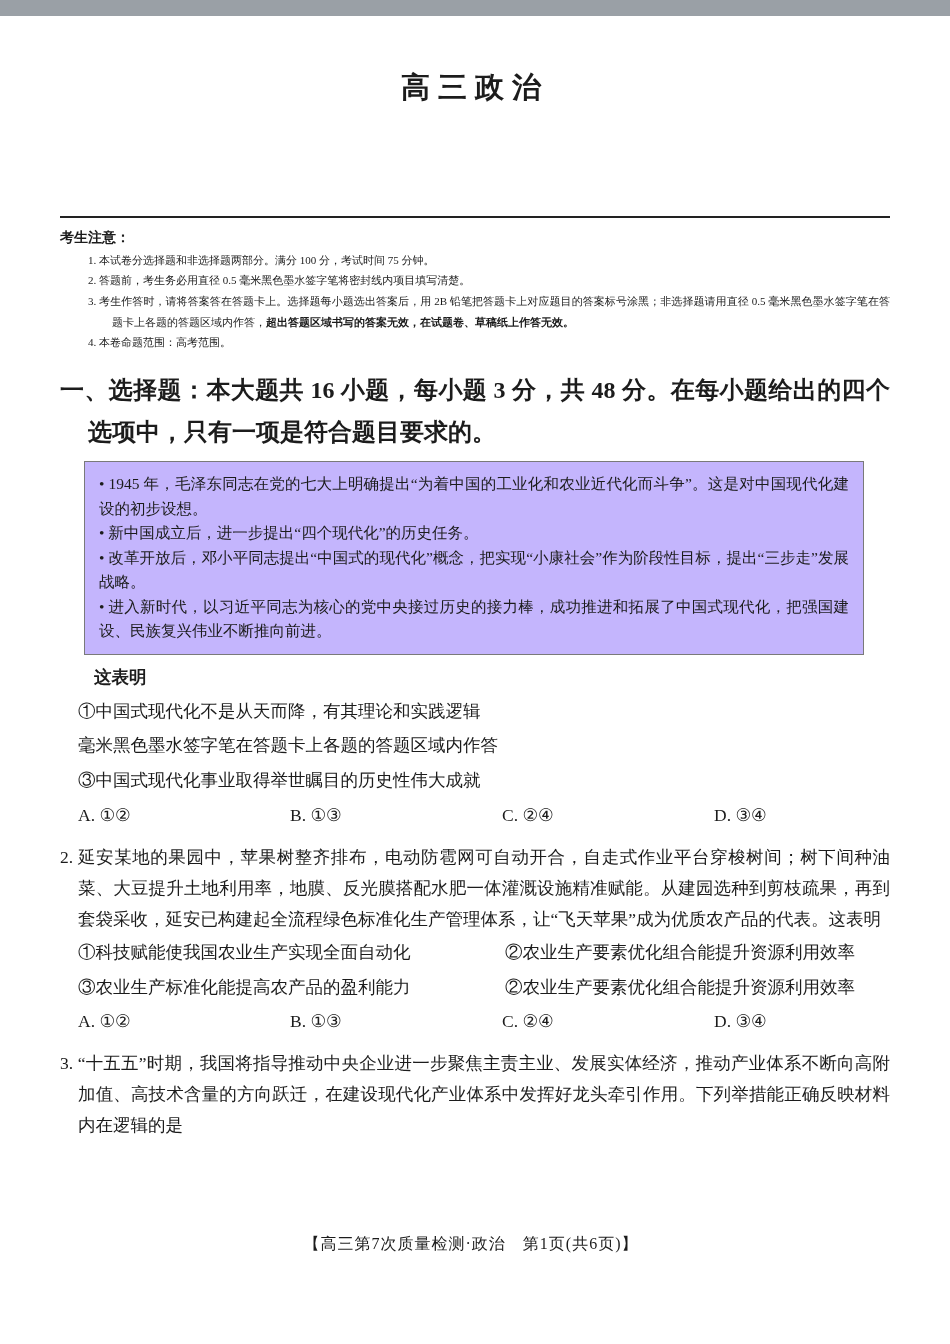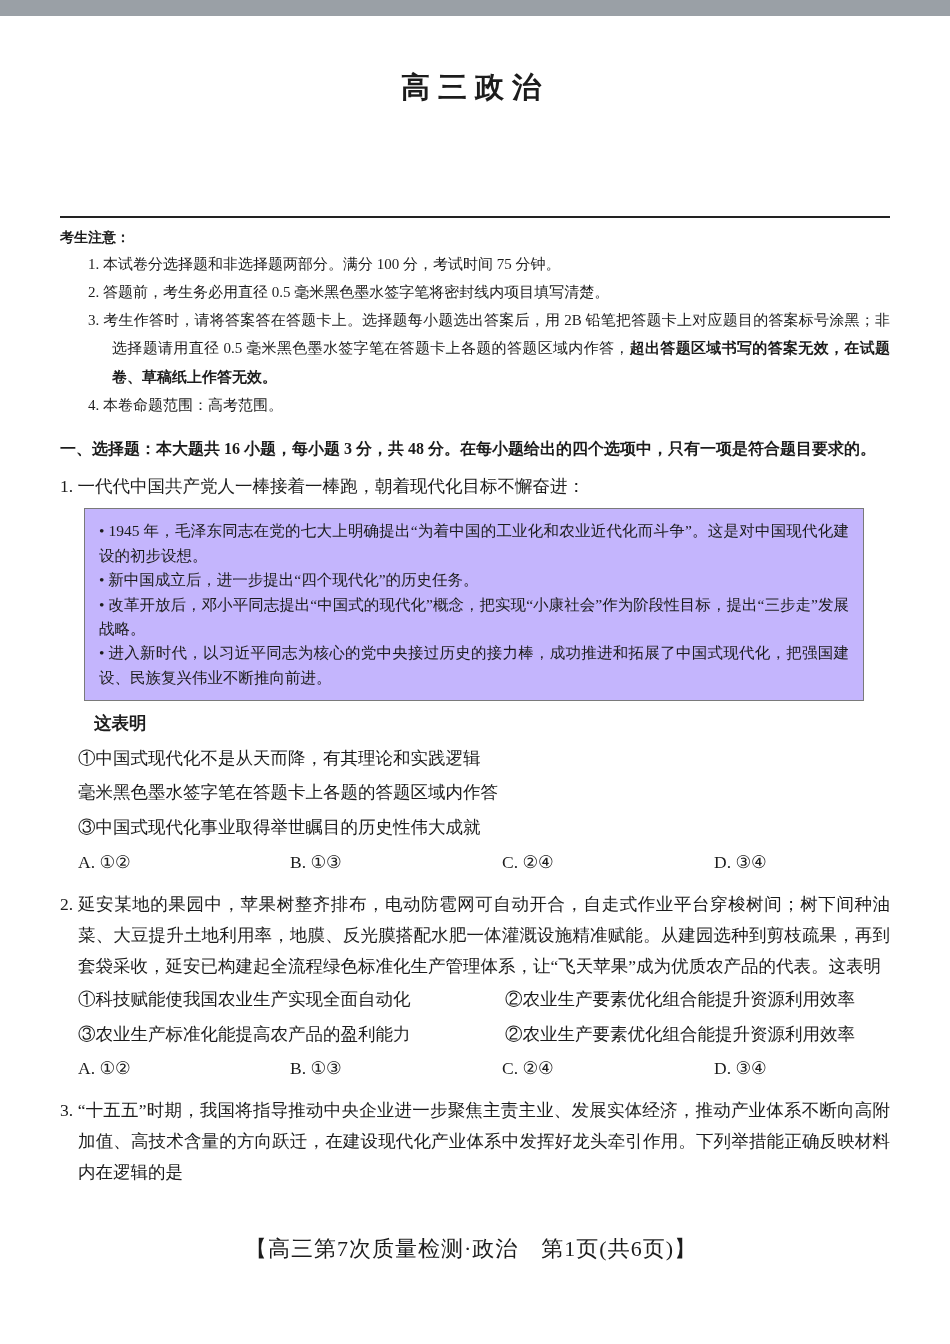--- a/index.html
+++ b/index.html
@@ -26,30 +26,30 @@
     border-top: 2px solid #222;
     margin-top: 108px;
   }
   .notice-heading {
     font-weight: bold;
     font-size: 14px;
     padding-top: 8px;
     line-height: 1.7;
   }
   .notice-item {
-    font-size: 15px;
+    font-size: 11px;
     line-height: 1.88;
     padding-left: 52px;
     text-indent: -24px;
     text-align: justify;
   }
   .bold { font-weight: bold; }
   .section-heading {
     font-weight: bold;
-    font-size: 16px;
+    font-size: 24px;
     line-height: 1.75;
     margin-top: 16px;
     padding-left: 28px;
     text-indent: -28px;
     text-align: justify;
   }
   .question {
     font-size: 17.5px;
     margin-top: 8px;
   }
@@ -91,21 +91,21 @@
     line-height: 2.05;
   }
   .opt { width: 212px; }
   .opt:last-child { width: auto; text-align: right; }
   .footer {
     position: absolute;
     left: 0;
     right: 8px;
     top: 1218px;
     text-align: center;
-    font-size: 22px;
+    font-size: 16px;
     letter-spacing: 1px;
   }
 </style>
 </head>
 <body>
 
 <div class="page">
 
   <h1 class="title">高三政治</h1>
 
@@ -115,21 +115,20 @@
     <div class="notice-heading">考生注意：</div>
     <div class="notice-item"><span>1. 本试卷分选择题和非选择题两部分。满分 100 分，考试时间 75 分钟。</span><span class="bold"></span></div>
     <div class="notice-item"><span>2. 答题前，考生务必用直径 0.5 毫米黑色墨水签字笔将密封线内项目填写清楚。</span><span class="bold"></span></div>
     <div class="notice-item"><span>3. 考生作答时，请将答案答在答题卡上。选择题每小题选出答案后，用 2B 铅笔把答题卡上对应题目的答案标号涂黑；非选择题请用直径 0.5 毫米黑色墨水签字笔在答题卡上各题的答题区域内作答，</span><span class="bold">超出答题区域书写的答案无效，在试题卷、草稿纸上作答无效。</span></div>
     <div class="notice-item"><span>4. 本卷命题范围：高考范围。</span><span class="bold"></span></div>
   </div>
 
   <div class="section-heading">一、选择题：本大题共 16 小题，每小题 3 分，共 48 分。在每小题给出的四个选项中，只有一项是符合题目要求的。</div>
 
   <div class="question">
-    <div class="q-stem">1. 一代代中国共产党人一棒接着一棒跑，朝着现代化目标不懈奋进：</div>
     <div class="material-box">
       <div class="box-item">• 1945 年，毛泽东同志在党的七大上明确提出“为着中国的工业化和农业近代化而斗争”。这是对中国现代化建设的初步设想。</div>
       <div class="box-item">• 新中国成立后，进一步提出“四个现代化”的历史任务。</div>
       <div class="box-item">• 改革开放后，邓小平同志提出“中国式的现代化”概念，把实现“小康社会”作为阶段性目标，提出“三步走”发展战略。</div>
       <div class="box-item">• 进入新时代，以习近平同志为核心的党中央接过历史的接力棒，成功推进和拓展了中国式现代化，把强国建设、民族复兴伟业不断推向前进。</div>
     </div>
     <div class="lead">这表明</div>
     <div class="statement">①中国式现代化不是从天而降，有其理论和实践逻辑</div>
     <div class="statement">毫米黑色墨水签字笔在答题卡上各题的答题区域内作答</div>
     <div class="statement">③中国式现代化事业取得举世瞩目的历史性伟大成就</div>

